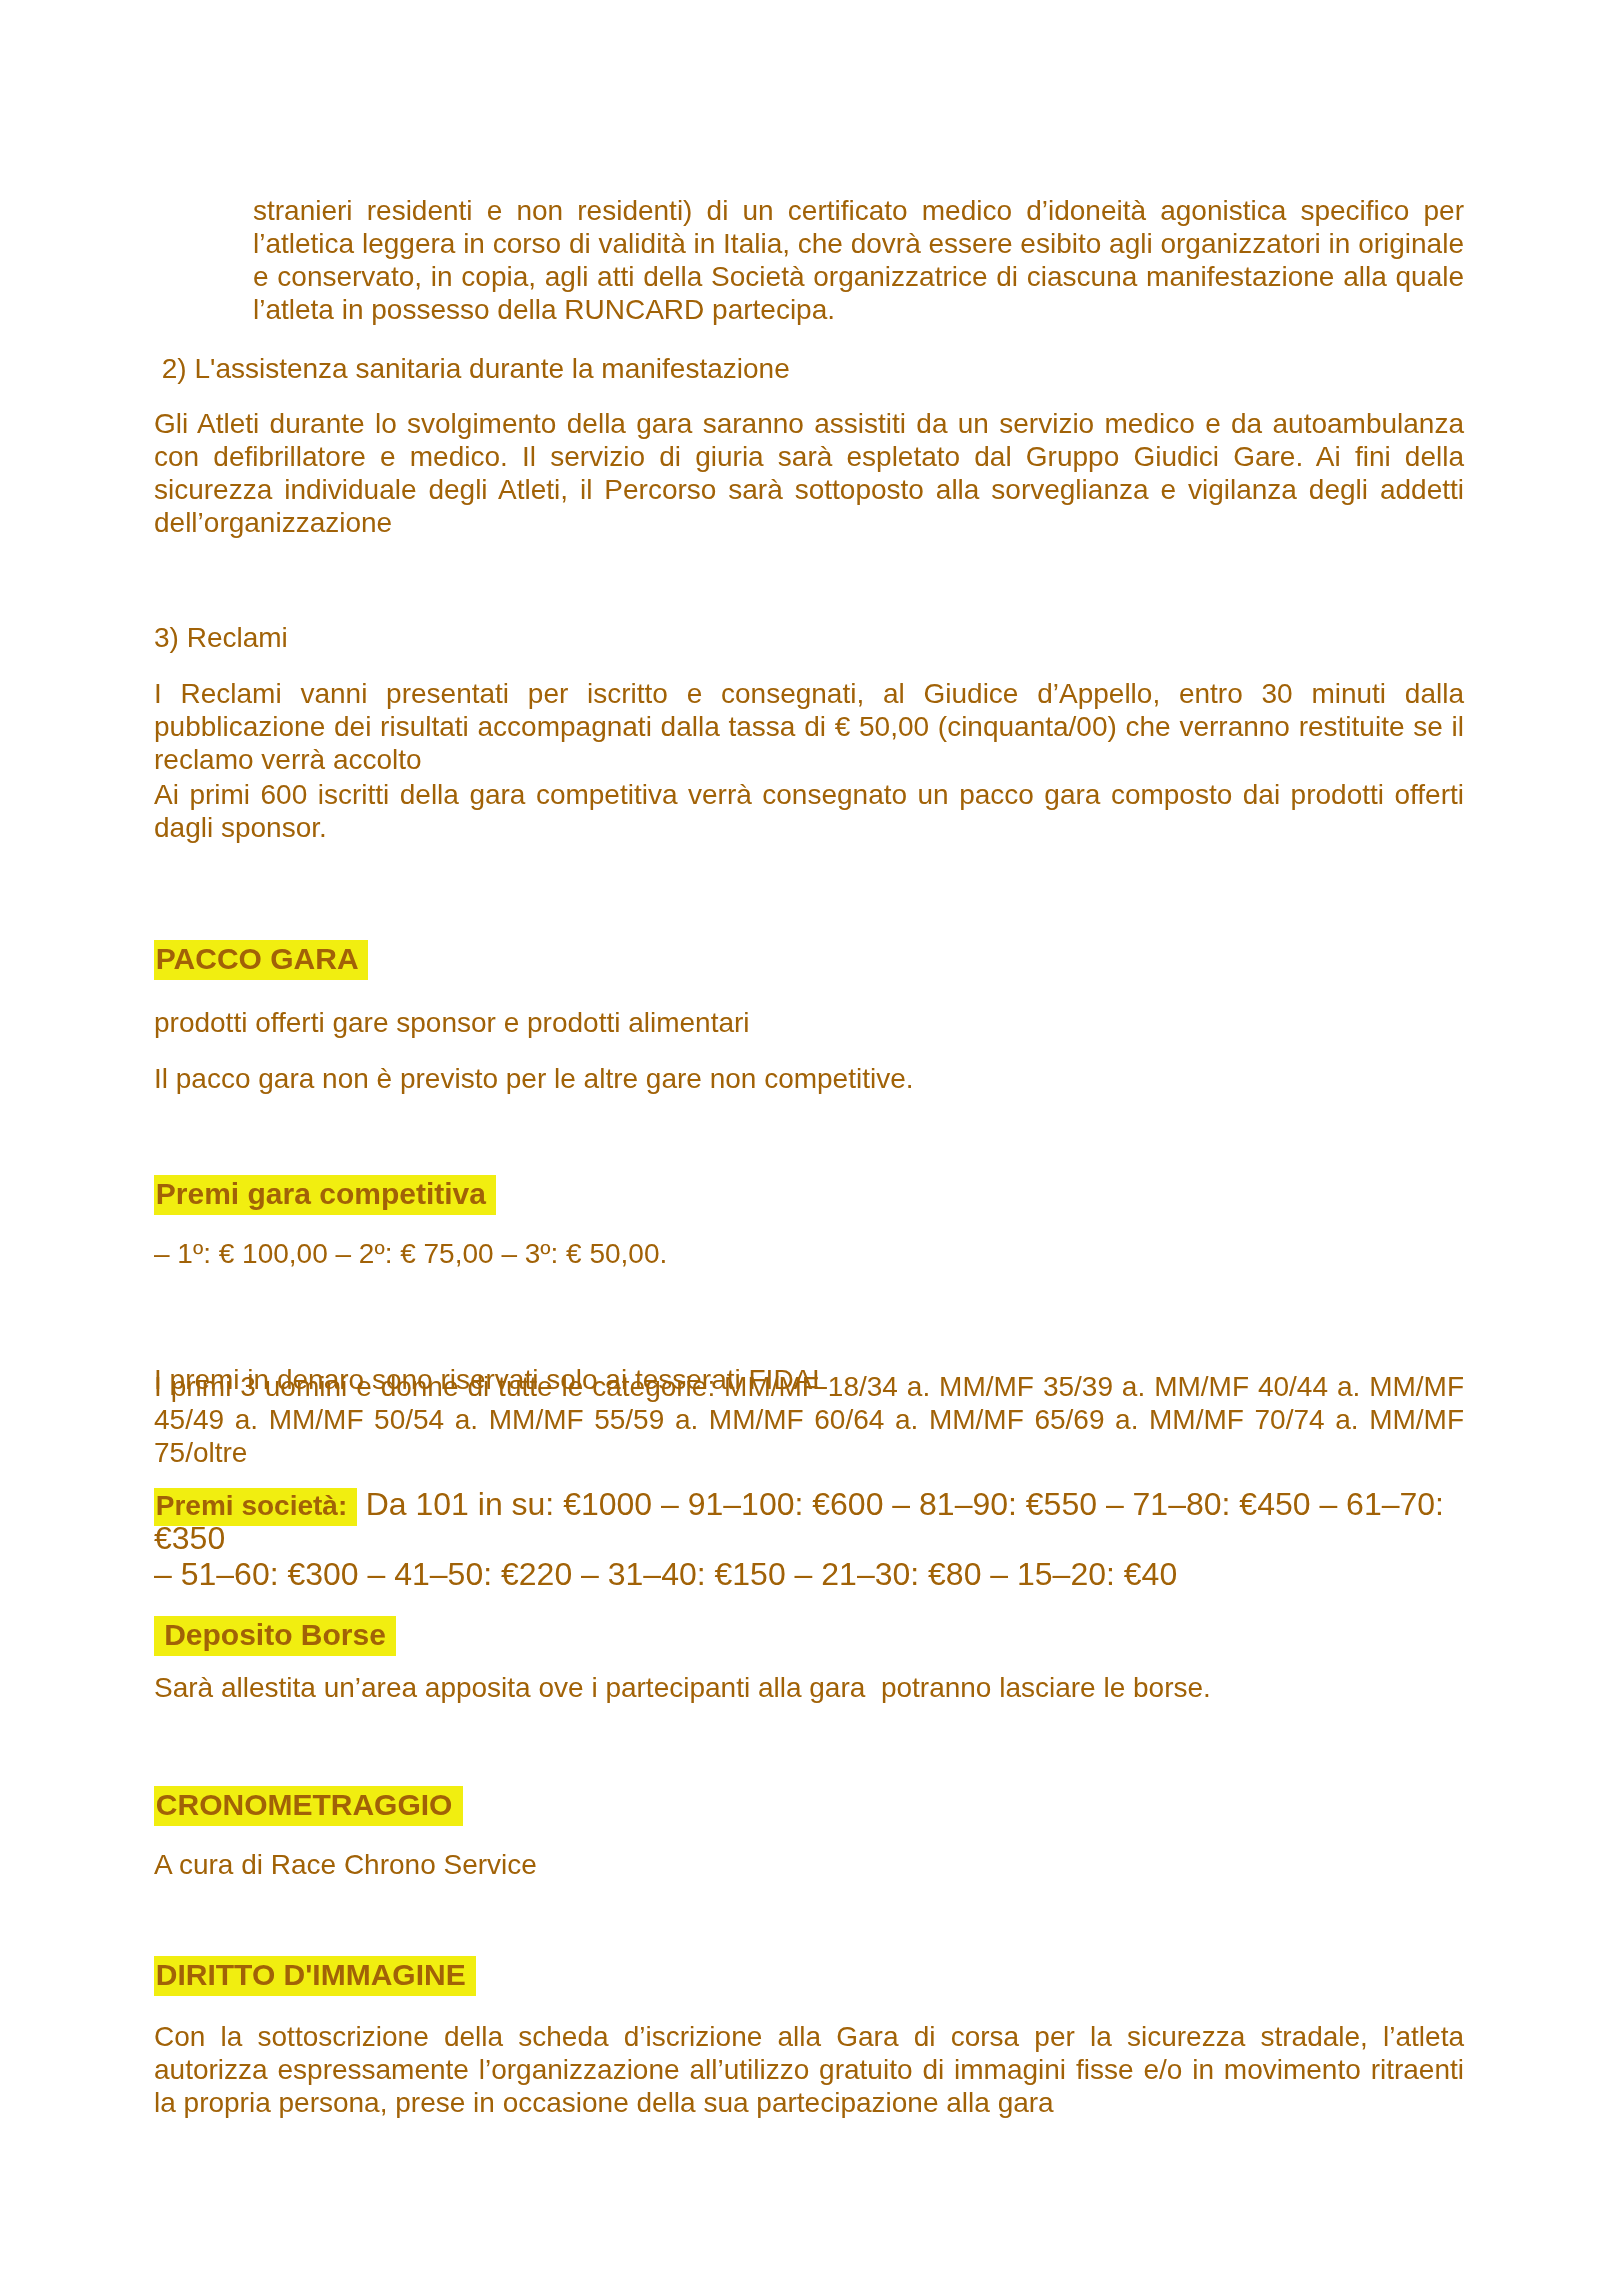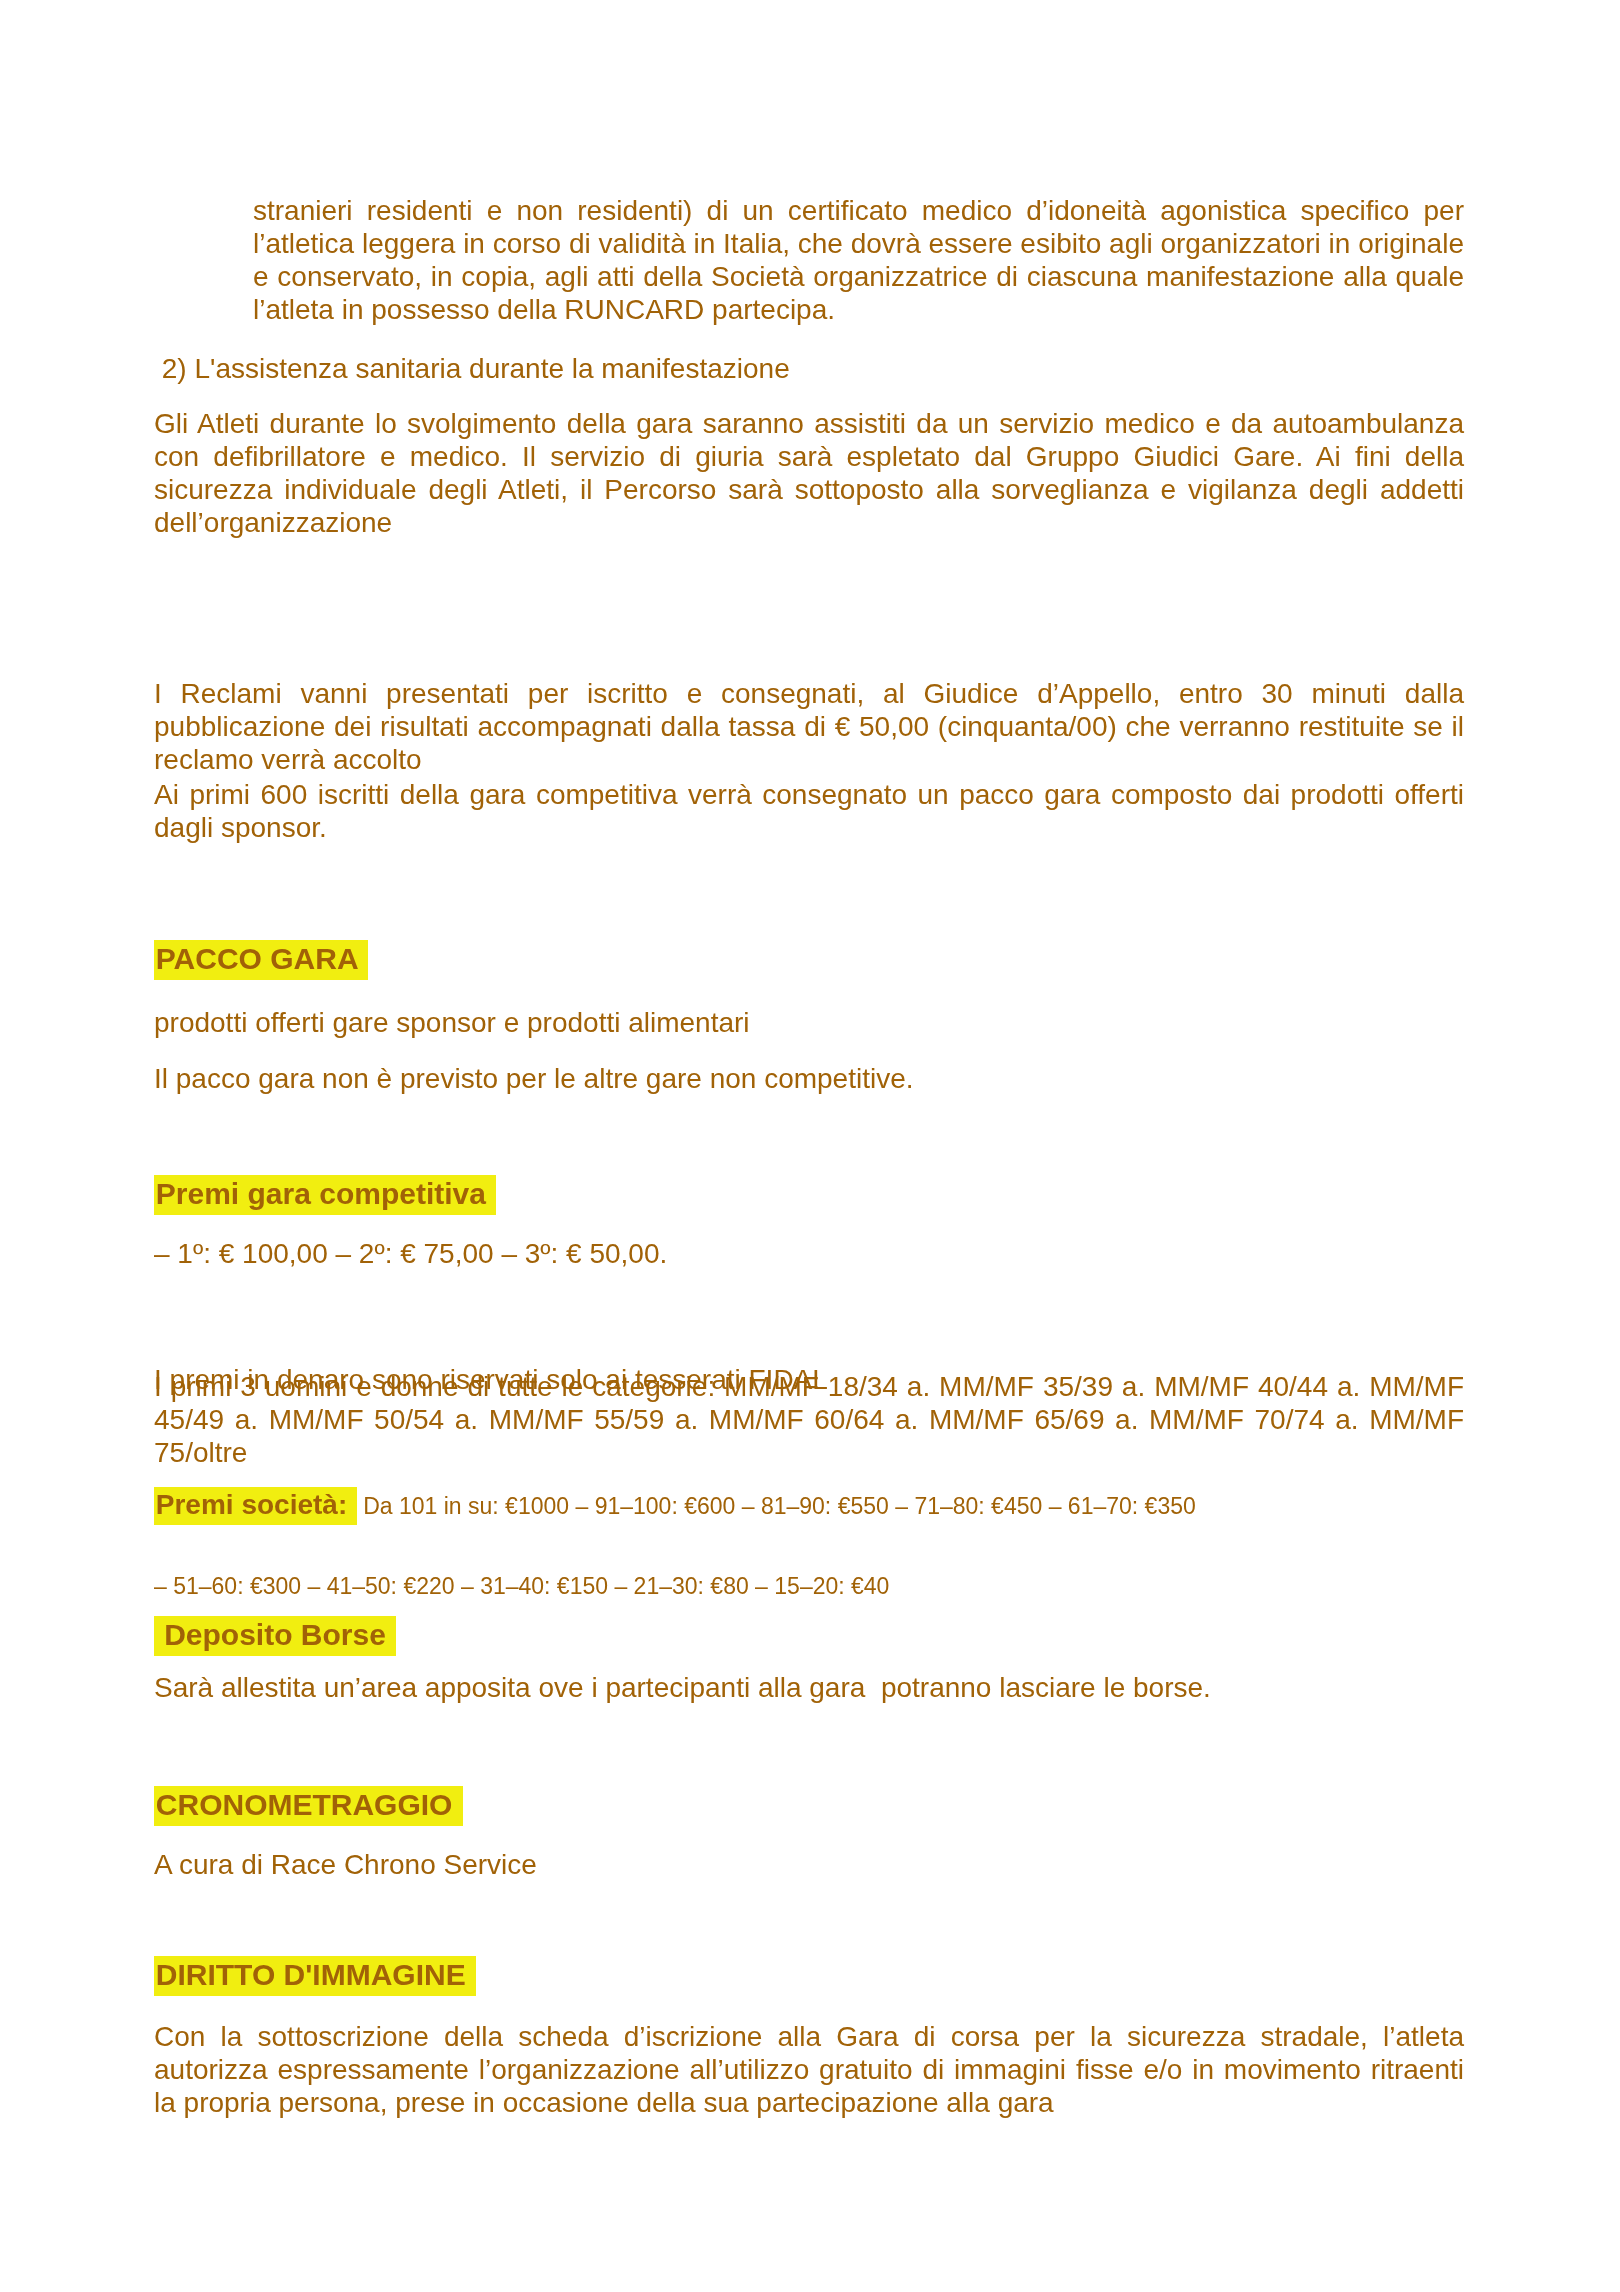--- a/index.html
+++ b/index.html
@@ -29,36 +29,36 @@
     background:#f1ee10;
     white-space:pre-wrap;
     padding:1.8px 1.8px 4.5px 1.8px;
     box-decoration-break:clone;
   }
   .societa-label{
     font-weight:bold;
     font-size:28px;
   }
   .small{
-    font-size:23px;
+    font-size:32px;
     white-space:pre-wrap;
-    margin-top:12px;
   }
 </style>
 </head>
 <body>
 
 <div class="page">
 
   <p class="blk just indent1" style="top:194px">stranieri residenti e non residenti) di un certificato medico d’idoneità agonistica specifico per l’atletica leggera in corso di validità in Italia, che dovrà essere esibito agli organizzatori in originale e conservato, in copia, agli atti della Società organizzatrice di ciascuna manifestazione alla quale l’atleta in possesso della RUNCARD partecipa.</p>
 
   <p class="blk pre" style="top:352px"> 2) L'assistenza sanitaria durante la manifestazione</p>
 
   <p class="blk just" style="top:407px">Gli Atleti durante lo svolgimento della gara saranno assistiti da un servizio medico e da autoambulanza con defibrillatore e medico. Il servizio di giuria sarà espletato dal Gruppo Giudici Gare. Ai fini della sicurezza individuale degli Atleti, il Percorso sarà sottoposto alla sorveglianza e vigilanza degli addetti dell’organizzazione</p>
 
+  <p class="blk" style="top:621px">3) Reclami</p>
 
   <p class="blk just" style="top:677px">I Reclami vanni presentati per iscritto e consegnati, al Giudice d’Appello, entro 30 minuti dalla pubblicazione dei risultati accompagnati dalla tassa di € 50,00 (cinquanta/00) che verranno restituite se il reclamo verrà accolto</p>
 
   <p class="blk just" style="top:778px">Ai primi 600 iscritti della gara competitiva verrà consegnato un pacco gara composto dai prodotti offerti dagli sponsor.</p>
 
   <p class="blk hd" style="top:939px"><span class="hl">PACCO GARA </span></p>
 
   <p class="blk" style="top:1006px">prodotti offerti gare sponsor e prodotti alimentari</p>
 
   <p class="blk" style="top:1062px">Il pacco gara non è previsto per le altre gare non competitive.</p>

